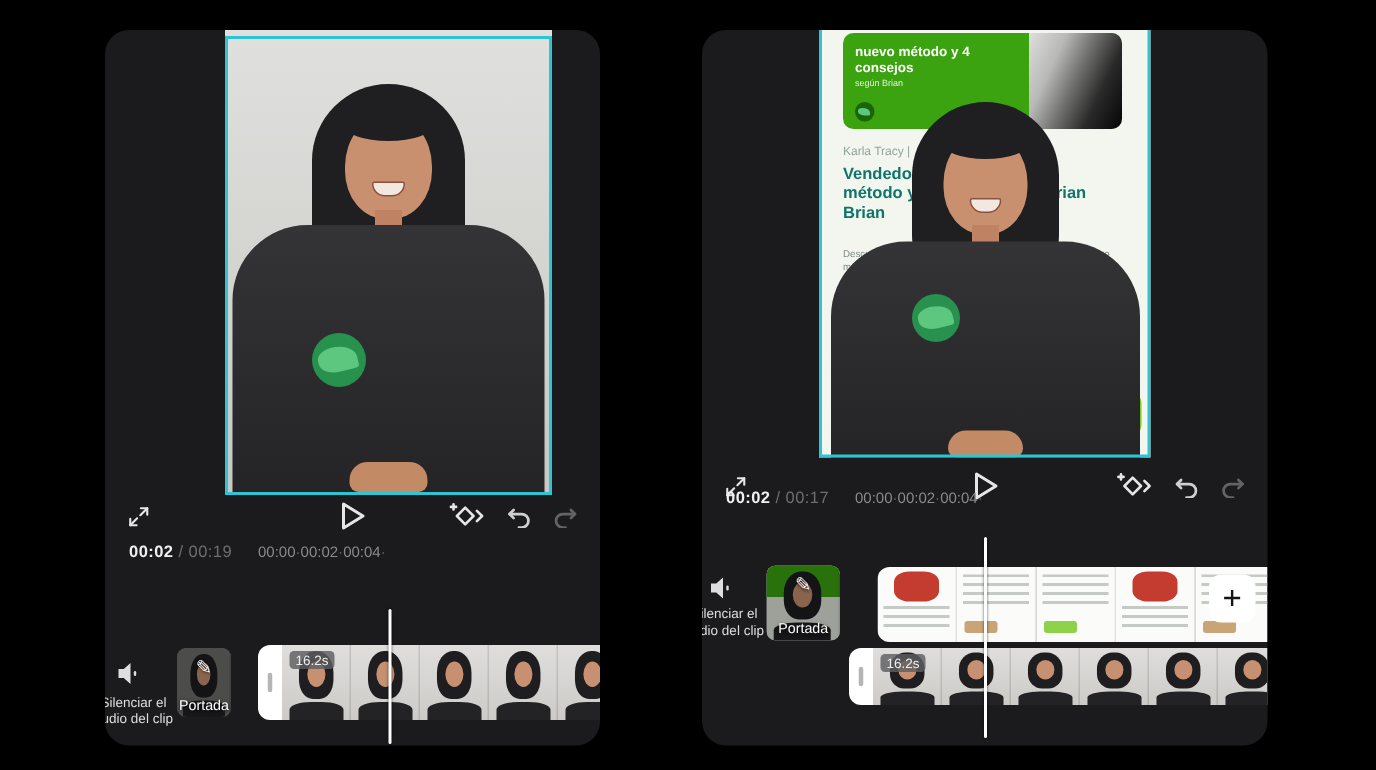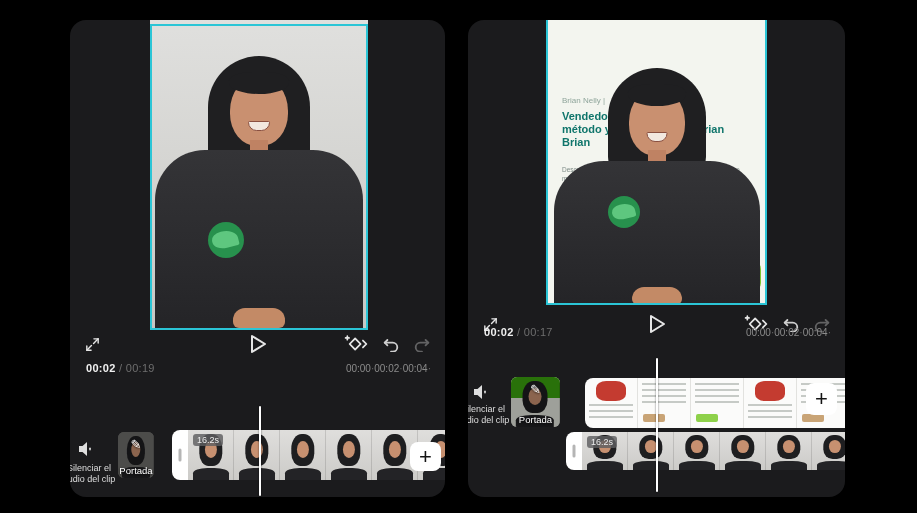--- a/index.html
+++ b/index.html
@@ -1,18 +1,18 @@
 <!DOCTYPE html>
 <html><head>
 <meta charset="utf-8">
 <style>
   html,body{margin:0;padding:0}
   body{width:917px;height:513px;background:#000;position:relative;overflow:hidden;
        font-family:"Liberation Sans", sans-serif;}
-  .panel{position:absolute;top:20px;width:375px;height:477px;background:#1b1b1d;
+  .panel{position:absolute;top:20px;width:330px;height:477px;background:#1b1b1d;
          border-radius:16px;overflow:hidden}
   #panel-left{left:70px}
   #panel-right{left:468px;width:377px}
 
   
   .preview{position:absolute;overflow:hidden}
   #panel-left .preview{left:80px;top:-4px;width:218px;height:314px;
       background:linear-gradient(180deg,#e0e0de 0%,#d3d3d0 55%,#c7c7c4 100%)}
   #panel-right .preview{left:78px;top:0;width:221px;height:285px;background:#f3f5ef}
   .sel-frame{position:absolute;left:0;right:0;bottom:0;border:2px solid #2bc5d6;
@@ -84,21 +84,21 @@
   .icon-btn{background:none;border:none;padding:0;cursor:pointer;display:flex;align-items:center}
   .icon-btn svg{display:block}
   .dim{opacity:.4}
 
   
   .ruler{position:absolute;left:0;right:0;height:16px}
   #panel-left .ruler{top:342px}
   #panel-right .ruler{top:306px}
   .timecode{position:absolute;left:16px;top:0;font-size:11px;font-weight:700;color:#f0f0f0;letter-spacing:.3px}
   .timecode .total{color:#6e6e6e;font-weight:400}
-  .ticks{position:absolute;left:102px;right:14px;top:1px;display:flex;justify-content:flex-end;
+  .ticks{position:absolute;left:102px;right:14px;top:1px;display:flex;justify-content:flex-start;
       font-size:10px;color:#8b8b8b}
   .tick-dot{color:#686868}
 
   
   .mute-btn{position:absolute;background:none;border:none;padding:0;cursor:pointer}
   .mute-label{position:absolute;width:64px;text-align:center;font-size:9px;line-height:11px;color:#dedede}
   #panel-left .mute-btn{left:6px;top:419px}
   #panel-left .mute-label{left:-13px;top:443px}
   #panel-right .mute-btn{left:3px;top:362px}
   #panel-right .mute-label{left:-17px;top:384px}
@@ -293,21 +293,28 @@
   </div>
 
   <button class="add-btn">+</button>
   <div class="playhead"></div>
 </div>
 
 <div class="panel" id="panel-right">
 
   <div class="preview">
     <div class="webpage">
-      <div class="byline">Brian Nelly |</div>
+      <div class="banner">
+        <div class="banner-man"></div>
+        <div class="banner-t1">nuevo método y 4</div>
+        <div class="banner-t2">consejos</div>
+        <div class="banner-t3">según Brian</div>
+        <div class="banner-logo"></div>
+      </div>
+      <div class="byline">Karla Tracy |</div>
       <div class="head-line h1a">Vendedor e</div>
       <div class="head-line h1b">método y 4</div>
       <div class="head-line h1frag">Brian</div>
       <div class="head-line h1c">Brian</div>
       <div class="frag f0">Descub</div>
       <div class="frag f1">méto</div>
       <div class="frag f2">ven</div>
       <div class="frag f3">nuevo</div>
       <div class="frag f4">ito en</div>
       <div class="circ"></div>

